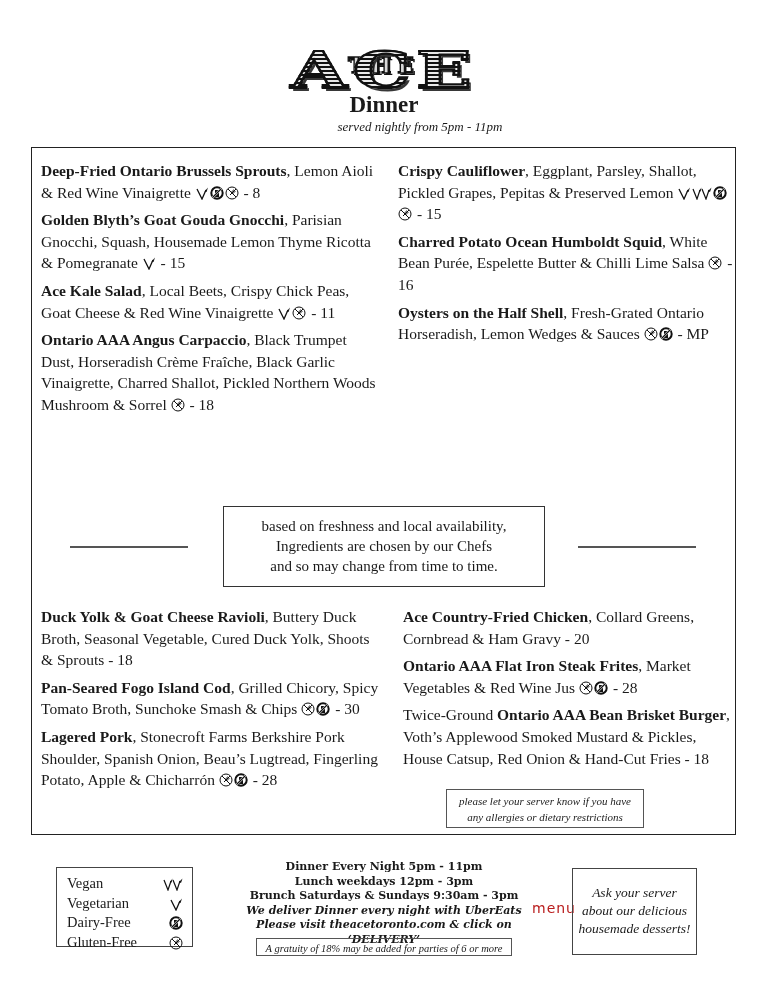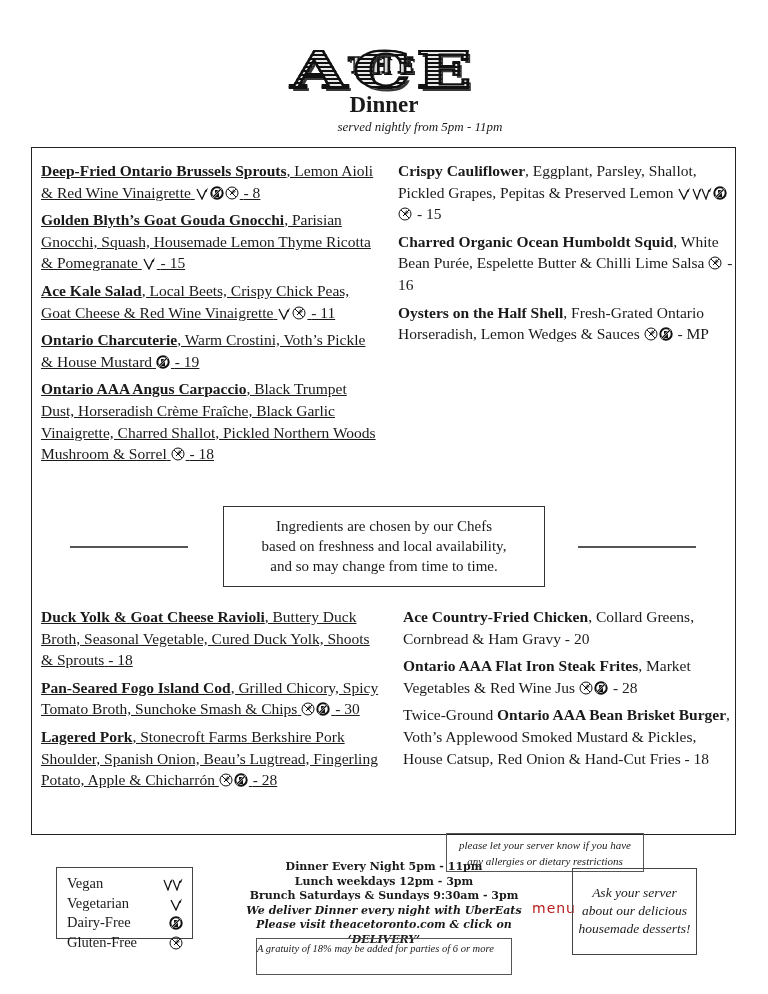--- a/index.html
+++ b/index.html
@@ -21,50 +21,50 @@
   .logo-ace-shadow { top: 49px; font-family: "DejaVu Serif", serif; font-weight: bold; font-size: 50px;
               letter-spacing: 4px; line-height: 50px; color: #222; transform: translateX(3px) scaleX(1.45);
               transform-origin: center; opacity: 0.9; }
   .title { top: 92px; font-weight: bold; font-size: 23px; line-height: 26px; }
   .subtitle { top: 119px; font-style: italic; font-size: 13px; line-height: 15px; margin-left: 36px; }
 
   
   .main-box { left: 31px; top: 147px; width: 705px; height: 688px; border: 1.5px solid #222; box-sizing: border-box; }
 
   .col { position: absolute; font-size: 15.5px; line-height: 21.6px; }
-  .col-left { left: 41px; width: 340px; text-decoration: underline; }
+  .col-left { left: 41px; width: 340px; }
   .col-right { left: 398px; width: 335px; }
   .item { margin: 0 0 6px 0; }
   .item b { font-weight: bold; }
 
   
   .ic { display: inline-block; vertical-align: -2px; width: 14px; height: 14px; margin-right: 1px; }
   .ic svg { width: 14px; height: 14px; display: block; }
   .ic.vegan { width: 20px; }
   .ic.vegan svg { width: 20px; }
 
   
   .rule { height: 2px; background: #555; }
   .note-box { left: 223px; top: 506px; width: 322px; height: 81px; border: 1.5px solid #333;
               box-sizing: border-box; text-align: center; font-size: 15px; line-height: 20px; padding-top: 9px; }
 
   .allergy-box { left: 446px; top: 789px; width: 198px; height: 39px; border: 1px solid #555;
-                 box-sizing: border-box; text-align: center; font-style: italic; font-size: 11px; line-height: 16px; padding-top: 3px; margin-top: 44px; }
-
-  
-  .legend-box { left: 56px; top: 867px; width: 137px; height: 72px; border: 1px solid #444; box-sizing: border-box;
+                 box-sizing: border-box; text-align: center; font-style: italic; font-size: 11px; line-height: 16px; padding-top: 3px; }
+
+  
+  .legend-box { left: 56px; top: 867px; width: 137px; height: 80px; border: 1px solid #444; box-sizing: border-box;
                 font-size: 14.5px; line-height: 19.5px; padding: 6px 0 0 10px; }
   .legend-row { display: flex; justify-content: space-between; padding-right: 8px; }
   .legend-row .ic { vertical-align: middle; margin-top: 3px; }
 
   .hours { left: 225px; top: 860px; width: 318px; text-align: center; font-family: "DejaVu Serif", serif;
            font-weight: bold; font-size: 11px; line-height: 14.6px; }
   .hours .it { font-style: italic; }
-  .gratuity-box { left: 256px; top: 938px; width: 256px; height: 37px; border: 1px solid #555; box-sizing: border-box;
-                  font-style: italic; font-size: 10.5px; line-height: 20px; }
+  .gratuity-box { left: 256px; top: 938px; width: 256px; height: 18px; border: 1px solid #555; box-sizing: border-box;
+                  text-align: center; font-style: italic; font-size: 10.5px; line-height: 20px; }
   .dessert-box { left: 572px; top: 868px; width: 125px; height: 87px; border: 1px solid #444; box-sizing: border-box;
                  text-align: center; font-style: italic; font-size: 13.5px; line-height: 18px; padding-top: 15px; }
   .watermark { left: 532px; top: 900px; font-family: "DejaVu Sans", sans-serif; font-size: 14px; color: #b91c1c; letter-spacing: 1px; }
 </style>
 </head>
 <body>
 
 <div class="abs logo logo-the">THE</div>
 <div class="abs logo logo-ace-shadow">ACE</div>
 <div class="abs logo logo-ace">ACE</div>
@@ -94,26 +94,20 @@
         </svg></span> <span>- 15</span></div>
     <div class="item"><b>Ace Kale Salad</b><span>, Local Beets, Crispy Chick Peas, Goat Cheese &amp; Red Wine Vinaigrette</span> <span class="ic vegetarian"><svg viewBox="0 0 14 14">
           <path d="M2 3 L7 13 L11 4" fill="none" stroke="#111" stroke-width="1.3"></path>
           <path d="M9.5 5.5 L13 1.5 L11.5 6 Z" fill="#111"></path>
         </svg></span><span class="ic gluten-free"><svg viewBox="0 0 14 14">
           <circle cx="7" cy="7" r="6" fill="none" stroke="#111" stroke-width="1"></circle>
           <line x1="3" y1="3" x2="11" y2="11" stroke="#111" stroke-width="1"></line>
           <path d="M11 3 L5 9" stroke="#111" stroke-width="1"></path>
           <path d="M9 5 l1.5 0.5 M8 6 l1.5 0.5 M7 7 l1.5 0.5 M9 5 l-0.5 -1.5 M8 6 l-0.5 -1.5 M7 7 l-0.5 -1.5" stroke="#111" stroke-width="0.8"></path>
         </svg></span> <span>- 11</span></div>
-    <div class="item"><b>Ontario Charcuterie</b><span>, Warm Crostini, Voth’s Pickle &amp; House Mustard</span> <span class="ic dairy-free"><svg viewBox="0 0 14 14">
-          <circle cx="7" cy="7" r="5.7" fill="none" stroke="#111" stroke-width="2"></circle>
-          <path d="M5 4 h4 v7 h-4 z" fill="#111"></path>
-          <line x1="2.5" y1="11.5" x2="11.5" y2="2.5" stroke="#fff" stroke-width="2.4"></line>
-          <line x1="2.5" y1="11.5" x2="11.5" y2="2.5" stroke="#111" stroke-width="1.2"></line>
-        </svg></span> <span>- 19</span></div>
     <div class="item"><b>Ontario AAA Angus Carpaccio</b><span>, Black Trumpet Dust, Horseradish Crème Fraîche, Black Garlic Vinaigrette, Charred Shallot, Pickled Northern Woods Mushroom &amp; Sorrel</span> <span class="ic gluten-free"><svg viewBox="0 0 14 14">
           <circle cx="7" cy="7" r="6" fill="none" stroke="#111" stroke-width="1"></circle>
           <line x1="3" y1="3" x2="11" y2="11" stroke="#111" stroke-width="1"></line>
           <path d="M11 3 L5 9" stroke="#111" stroke-width="1"></path>
           <path d="M9 5 l1.5 0.5 M8 6 l1.5 0.5 M7 7 l1.5 0.5 M9 5 l-0.5 -1.5 M8 6 l-0.5 -1.5 M7 7 l-0.5 -1.5" stroke="#111" stroke-width="0.8"></path>
         </svg></span> <span>- 18</span></div>
   </div>
 <div class="col col-right" style="top:160px;" id="starters-right">
     <div class="item"><b>Crispy Cauliflower</b><span>, Eggplant, Parsley, Shallot, Pickled Grapes, Pepitas &amp; Preserved Lemon</span> <span class="ic vegetarian"><svg viewBox="0 0 14 14">
           <path d="M2 3 L7 13 L11 4" fill="none" stroke="#111" stroke-width="1.3"></path>
@@ -127,21 +121,21 @@
           <circle cx="7" cy="7" r="5.7" fill="none" stroke="#111" stroke-width="2"></circle>
           <path d="M5 4 h4 v7 h-4 z" fill="#111"></path>
           <line x1="2.5" y1="11.5" x2="11.5" y2="2.5" stroke="#fff" stroke-width="2.4"></line>
           <line x1="2.5" y1="11.5" x2="11.5" y2="2.5" stroke="#111" stroke-width="1.2"></line>
         </svg></span><span class="ic gluten-free"><svg viewBox="0 0 14 14">
           <circle cx="7" cy="7" r="6" fill="none" stroke="#111" stroke-width="1"></circle>
           <line x1="3" y1="3" x2="11" y2="11" stroke="#111" stroke-width="1"></line>
           <path d="M11 3 L5 9" stroke="#111" stroke-width="1"></path>
           <path d="M9 5 l1.5 0.5 M8 6 l1.5 0.5 M7 7 l1.5 0.5 M9 5 l-0.5 -1.5 M8 6 l-0.5 -1.5 M7 7 l-0.5 -1.5" stroke="#111" stroke-width="0.8"></path>
         </svg></span> <span>- 15</span></div>
-    <div class="item"><b>Charred Organic Ocean Humboldt Squid</b><span>, White Bean Purée, Espelette Butter &amp; Chilli Lime Salsa</span> <span class="ic gluten-free"><svg viewBox="0 0 14 14">
+    <div class="item"><b>Charred Potato Ocean Humboldt Squid</b><span>, White Bean Purée, Espelette Butter &amp; Chilli Lime Salsa</span> <span class="ic gluten-free"><svg viewBox="0 0 14 14">
           <circle cx="7" cy="7" r="6" fill="none" stroke="#111" stroke-width="1"></circle>
           <line x1="3" y1="3" x2="11" y2="11" stroke="#111" stroke-width="1"></line>
           <path d="M11 3 L5 9" stroke="#111" stroke-width="1"></path>
           <path d="M9 5 l1.5 0.5 M8 6 l1.5 0.5 M7 7 l1.5 0.5 M9 5 l-0.5 -1.5 M8 6 l-0.5 -1.5 M7 7 l-0.5 -1.5" stroke="#111" stroke-width="0.8"></path>
         </svg></span> <span>- 16</span></div>
     <div class="item"><b>Oysters on the Half Shell</b><span>, Fresh-Grated Ontario Horseradish, Lemon Wedges &amp; Sauces</span> <span class="ic gluten-free"><svg viewBox="0 0 14 14">
           <circle cx="7" cy="7" r="6" fill="none" stroke="#111" stroke-width="1"></circle>
           <line x1="3" y1="3" x2="11" y2="11" stroke="#111" stroke-width="1"></line>
           <path d="M11 3 L5 9" stroke="#111" stroke-width="1"></path>
           <path d="M9 5 l1.5 0.5 M8 6 l1.5 0.5 M7 7 l1.5 0.5 M9 5 l-0.5 -1.5 M8 6 l-0.5 -1.5 M7 7 l-0.5 -1.5" stroke="#111" stroke-width="0.8"></path>
@@ -149,22 +143,22 @@
           <circle cx="7" cy="7" r="5.7" fill="none" stroke="#111" stroke-width="2"></circle>
           <path d="M5 4 h4 v7 h-4 z" fill="#111"></path>
           <line x1="2.5" y1="11.5" x2="11.5" y2="2.5" stroke="#fff" stroke-width="2.4"></line>
           <line x1="2.5" y1="11.5" x2="11.5" y2="2.5" stroke="#111" stroke-width="1.2"></line>
         </svg></span> <span>- MP</span></div>
   </div>
 
 <div class="abs rule" style="left:70px; top:546px; width:118px;"></div>
 <div class="abs rule" style="left:578px; top:546px; width:118px;"></div>
 <div class="abs note-box">
+  <div>based on freshness and local availability,</div>
   <div>Ingredients are chosen by our Chefs</div>
-  <div>based on freshness and local availability,</div>
   <div>and so may change from time to time.</div>
 </div>
 
 <div class="col col-left" style="top:606px;" id="mains-left">
     <div class="item"><b>Duck Yolk &amp; Goat Cheese Ravioli</b><span>, Buttery Duck Broth, Seasonal Vegetable, Cured Duck Yolk, Shoots &amp; Sprouts</span>  <span>- 18</span></div>
     <div class="item"><b>Pan-Seared Fogo Island Cod</b><span>, Grilled Chicory, Spicy Tomato Broth, Sunchoke Smash &amp; Chips</span> <span class="ic gluten-free"><svg viewBox="0 0 14 14">
           <circle cx="7" cy="7" r="6" fill="none" stroke="#111" stroke-width="1"></circle>
           <line x1="3" y1="3" x2="11" y2="11" stroke="#111" stroke-width="1"></line>
           <path d="M11 3 L5 9" stroke="#111" stroke-width="1"></path>
           <path d="M9 5 l1.5 0.5 M8 6 l1.5 0.5 M7 7 l1.5 0.5 M9 5 l-0.5 -1.5 M8 6 l-0.5 -1.5 M7 7 l-0.5 -1.5" stroke="#111" stroke-width="0.8"></path>

